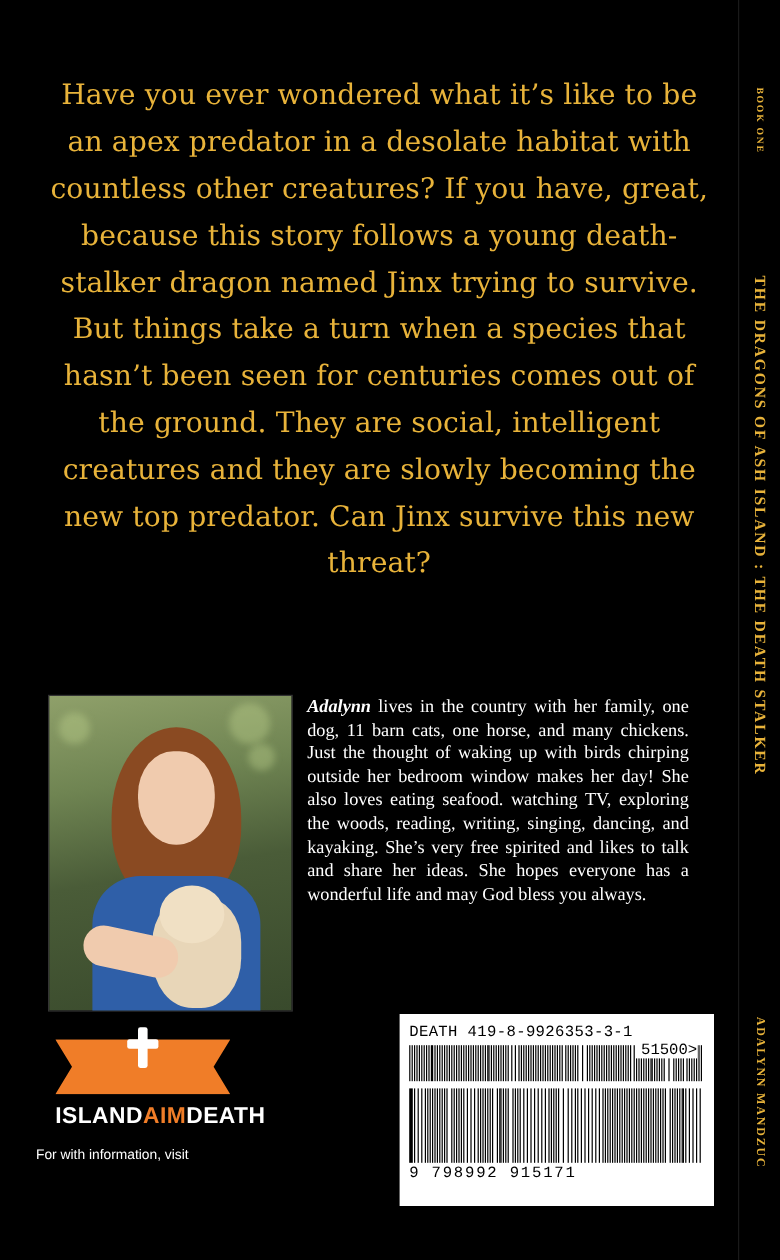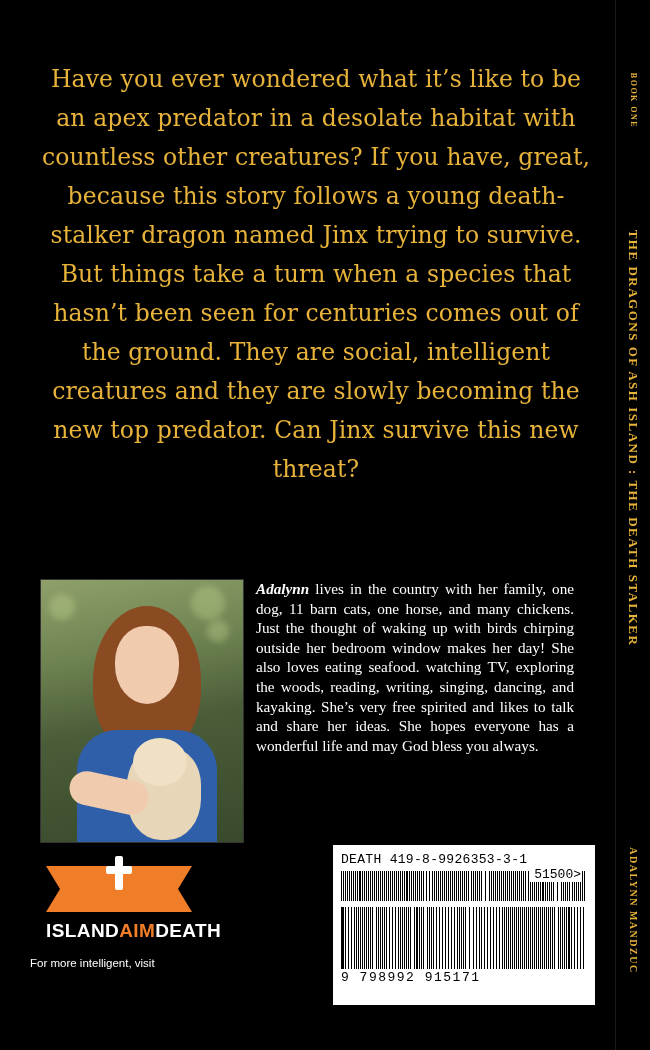--- a/index.html
+++ b/index.html
@@ -319,21 +319,21 @@
 
   <div class="logo-area">
     <div class="logo-banner">
       <div class="banner-shape"></div>
       <div class="banner-cross"></div>
     </div>
     <div class="logo-line1">
       <span class="lw-ready">ISLAND</span><span class="lw-aim">AIM</span><span class="lw-write">DEATH</span>
     </div>
     <div class="info-text">
-      <div>For more intelligent, visit</div>
+      <div>For with information, visit</div>
     </div>
   </div>
 
   <div class="barcode-box">
     <div class="isbn-line">
       <span>DEATH</span>
       <span>419-8-9926353-3-1</span>
     </div>
     <div class="bars-top">
       <span class="fiveline">51500&gt;</span>

